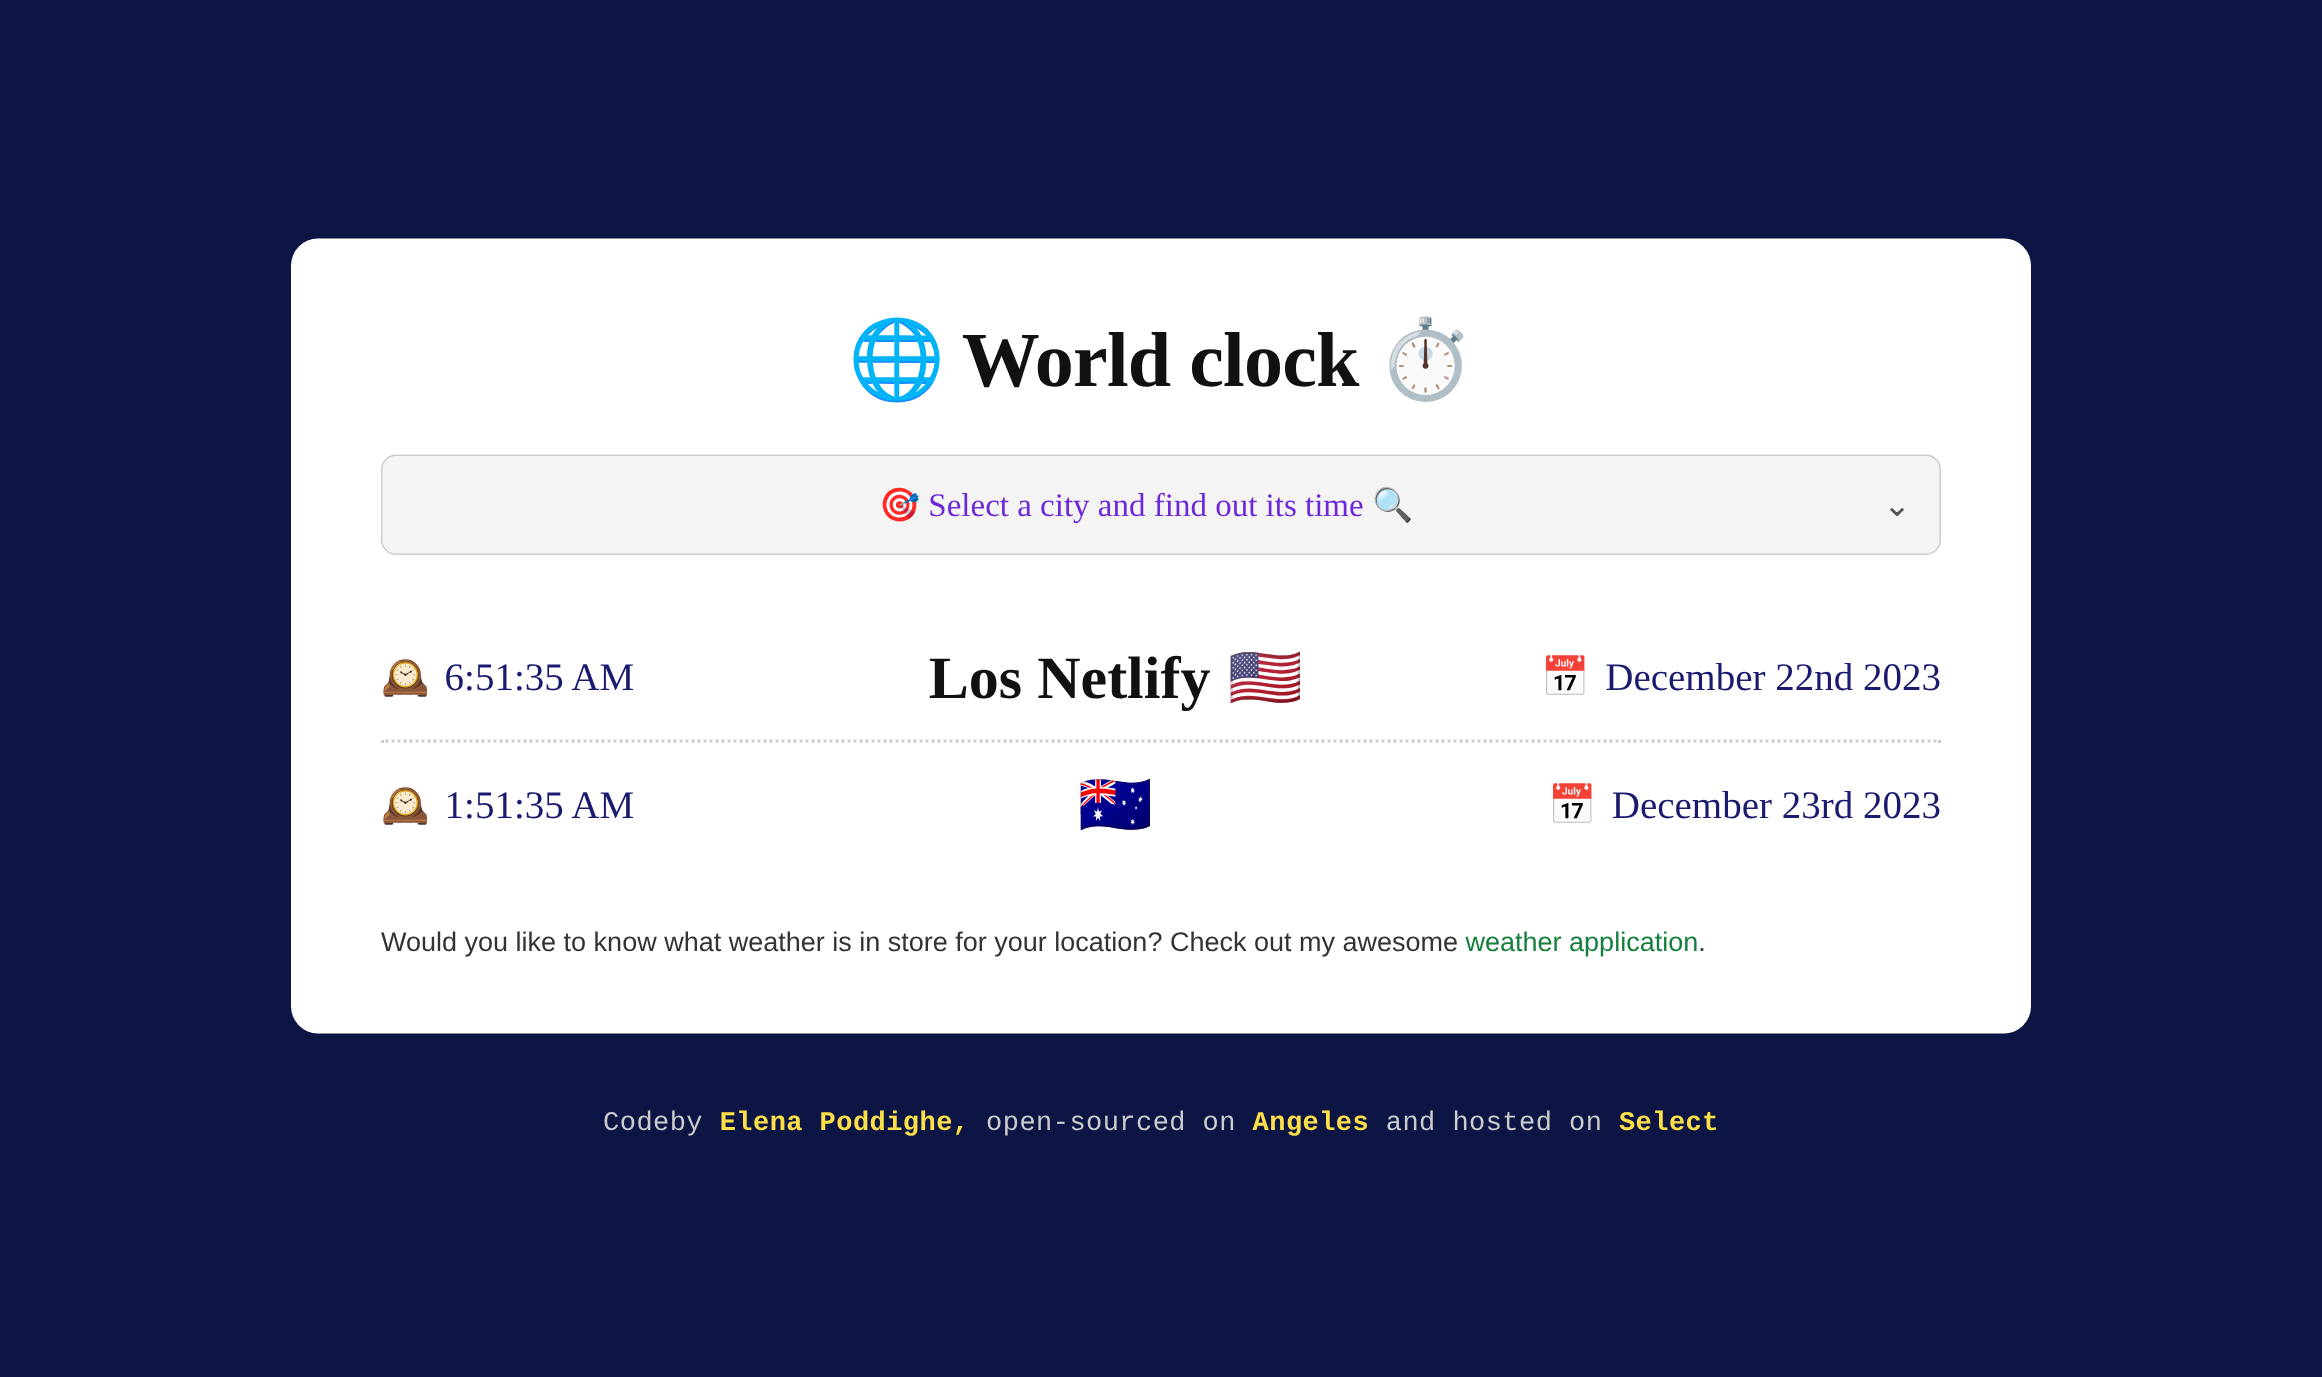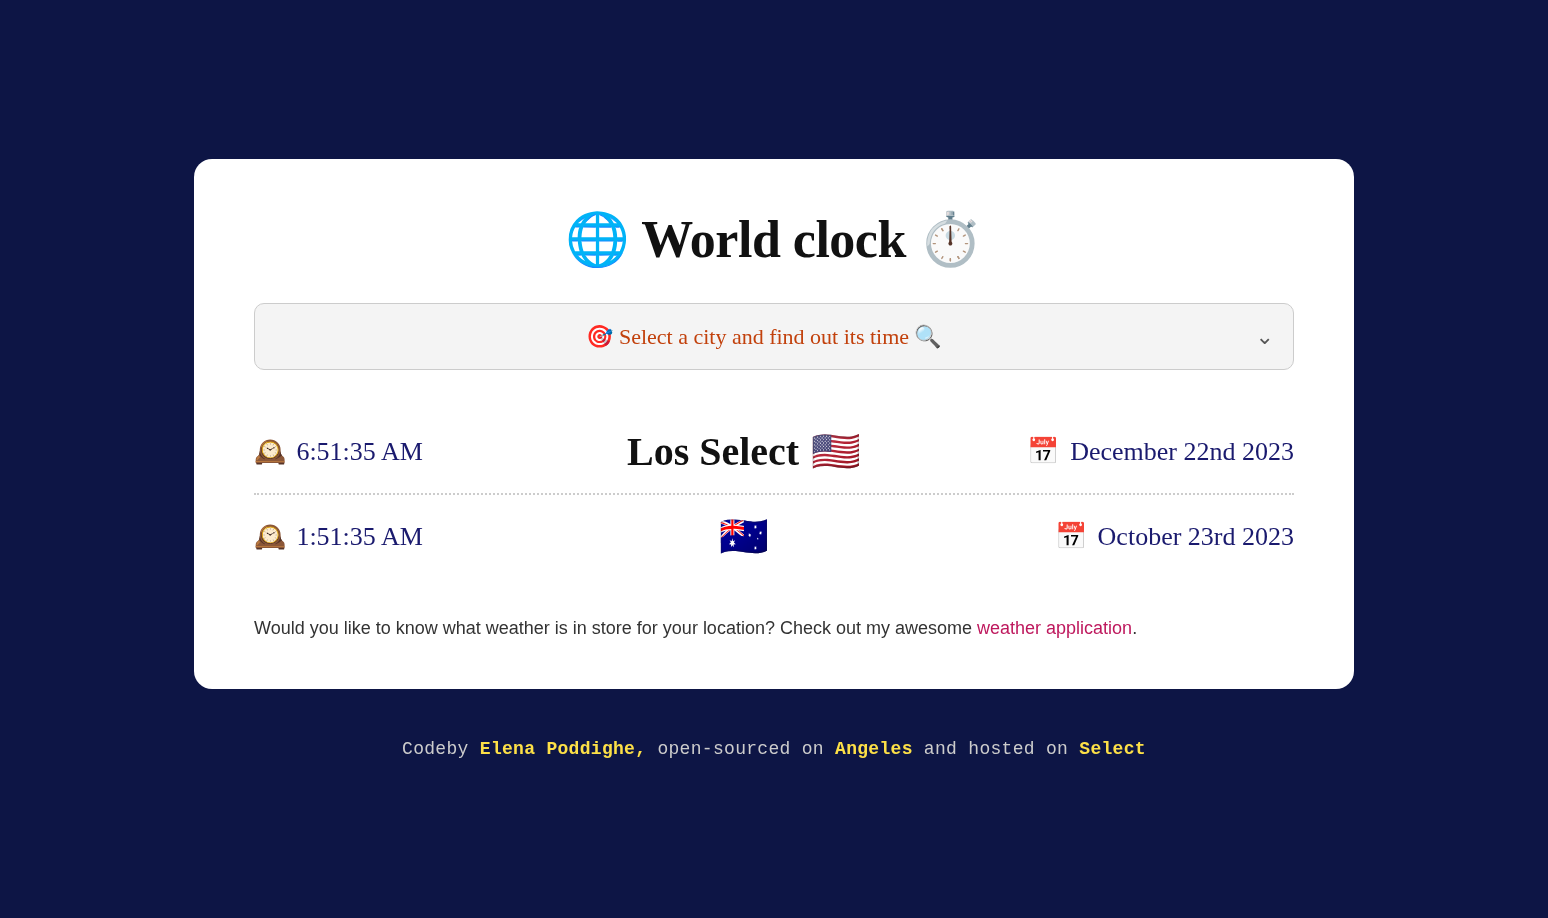--- a/index.html
+++ b/index.html
@@ -34,21 +34,21 @@
 
     .city-select-wrapper {
       position: relative;
       margin-bottom: 40px;
     }
 
     .city-select {
       width: 100%;
       padding: 20px 50px 20px 30px;
       font-size: 22px;
-      color: #c2410c;
+      color: #6d28d9;
       background: #f4f4f4;
       border: 1.5px solid #ccc;
       border-radius: 10px;
       appearance: none;
       -webkit-appearance: none;
       cursor: pointer;
       text-align: center;
       font-family: inherit;
     }
 
@@ -106,21 +106,21 @@
     }
 
     .weather-note {
       margin-top: 40px;
       font-size: 18px;
       color: #333;
       font-family: Arial, sans-serif;
     }
 
     .weather-link {
-      color: #be185d;
+      color: #15803d;
       text-decoration: none;
     }
 
     .footer {
       margin-top: 50px;
       color: #ccc;
       font-size: 18px;
       font-family: 'Courier New', Courier, monospace;
       text-align: center;
       letter-spacing: 0.3px;
@@ -149,40 +149,40 @@
     <span class="select-chevron">⌄</span>
   </div>
 
   <div id="clock-rows-container">
       <div class="clock-row">
       <div class="time-section">
         <span>🕰️</span>
         <span>6:51:35 AM</span>
       </div>
       <div class="city-section">
-        <span>Los Select</span>
+        <span>Los Netlify</span>
         <span>🇺🇸</span>
       </div>
       <div class="date-section">
         <span>📅</span>
         <span>December 22nd 2023</span>
       </div>
     </div>
       <hr class="divider">
       <div class="clock-row">
       <div class="time-section">
         <span>🕰️</span>
         <span>1:51:35 AM</span>
       </div>
       <div class="city-section">
         <span>🇦🇺</span>
       </div>
       <div class="date-section">
         <span>📅</span>
-        <span>October 23rd 2023</span>
+        <span>December 23rd 2023</span>
       </div>
     </div>
     </div>
 
   <p class="weather-note">
     <span>Would you like to know what weather is in store for your location? Check out my awesome </span><a href="#" class="weather-link">weather application</a><span>.</span>
   </p>
 
 </div>
 

